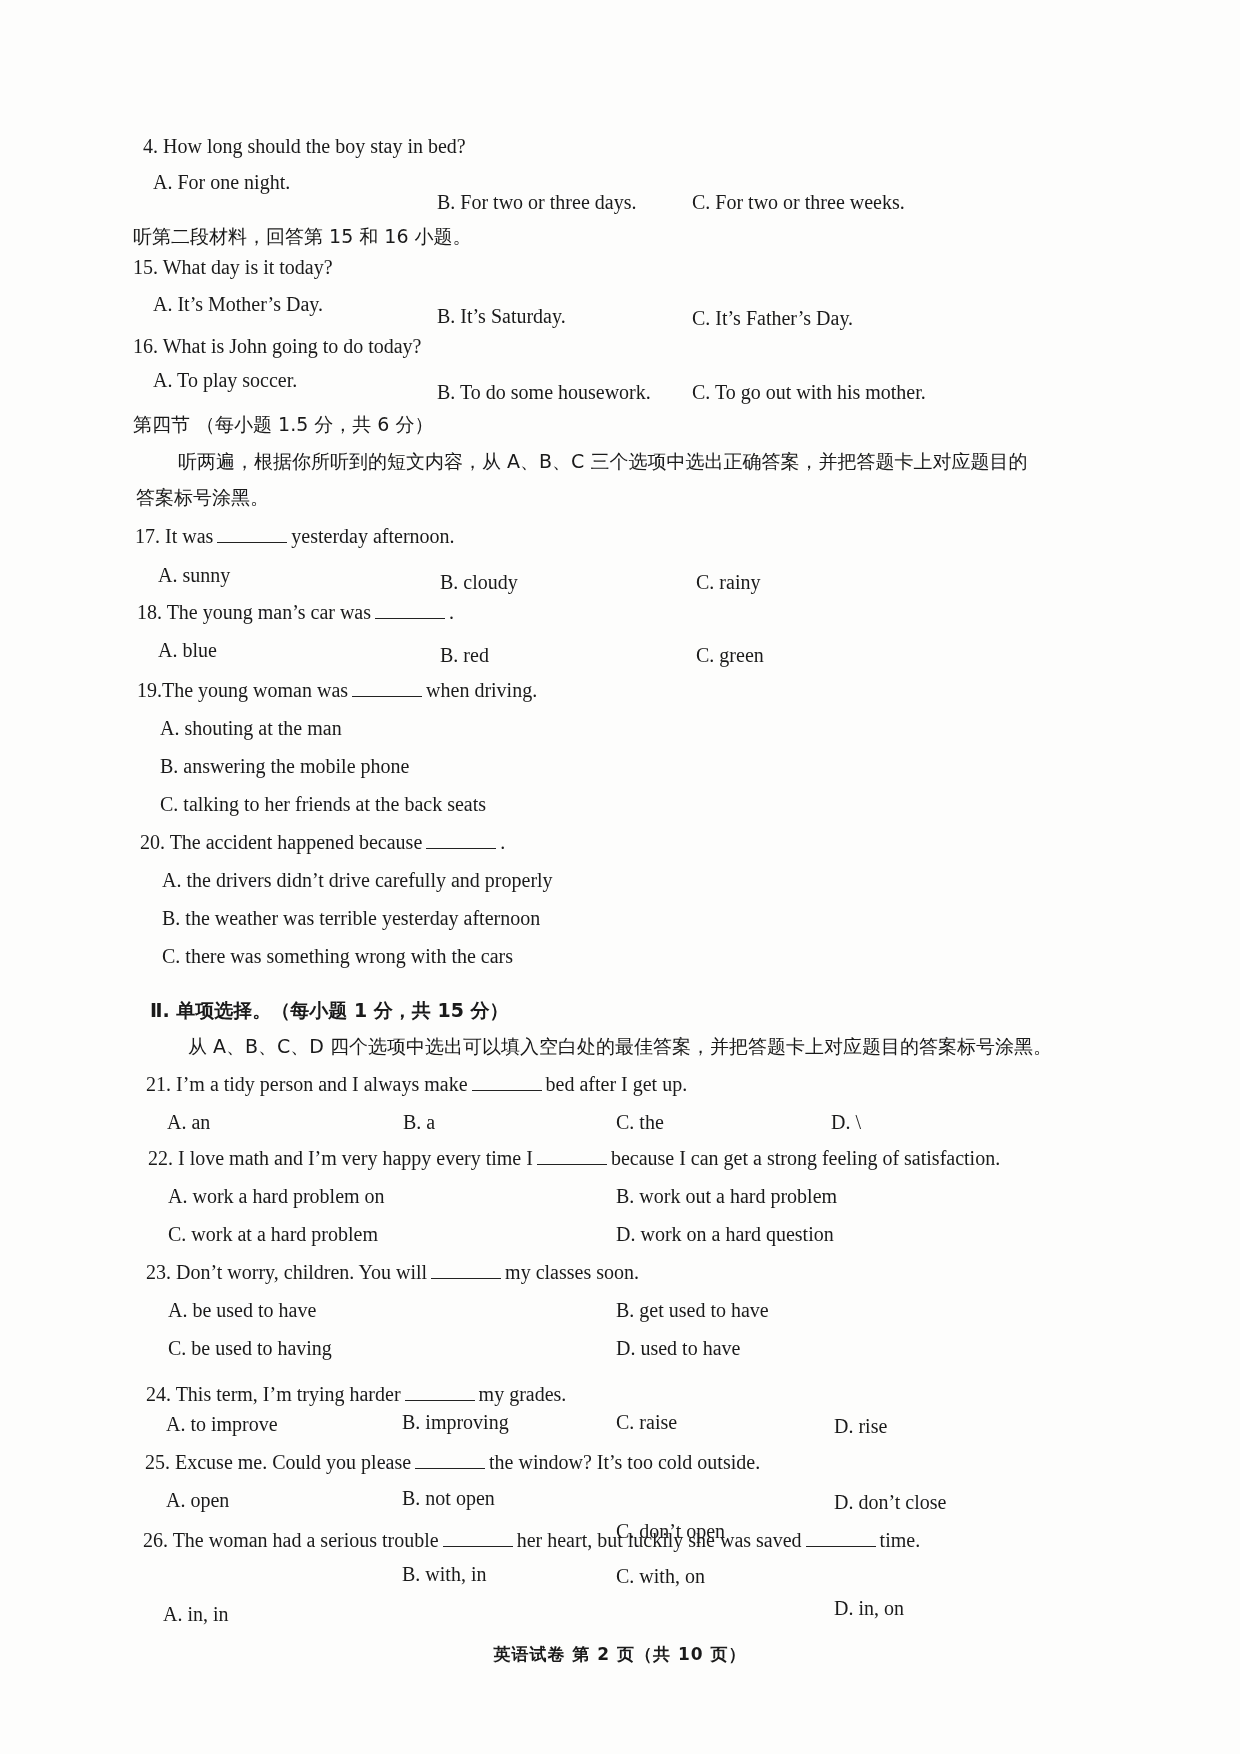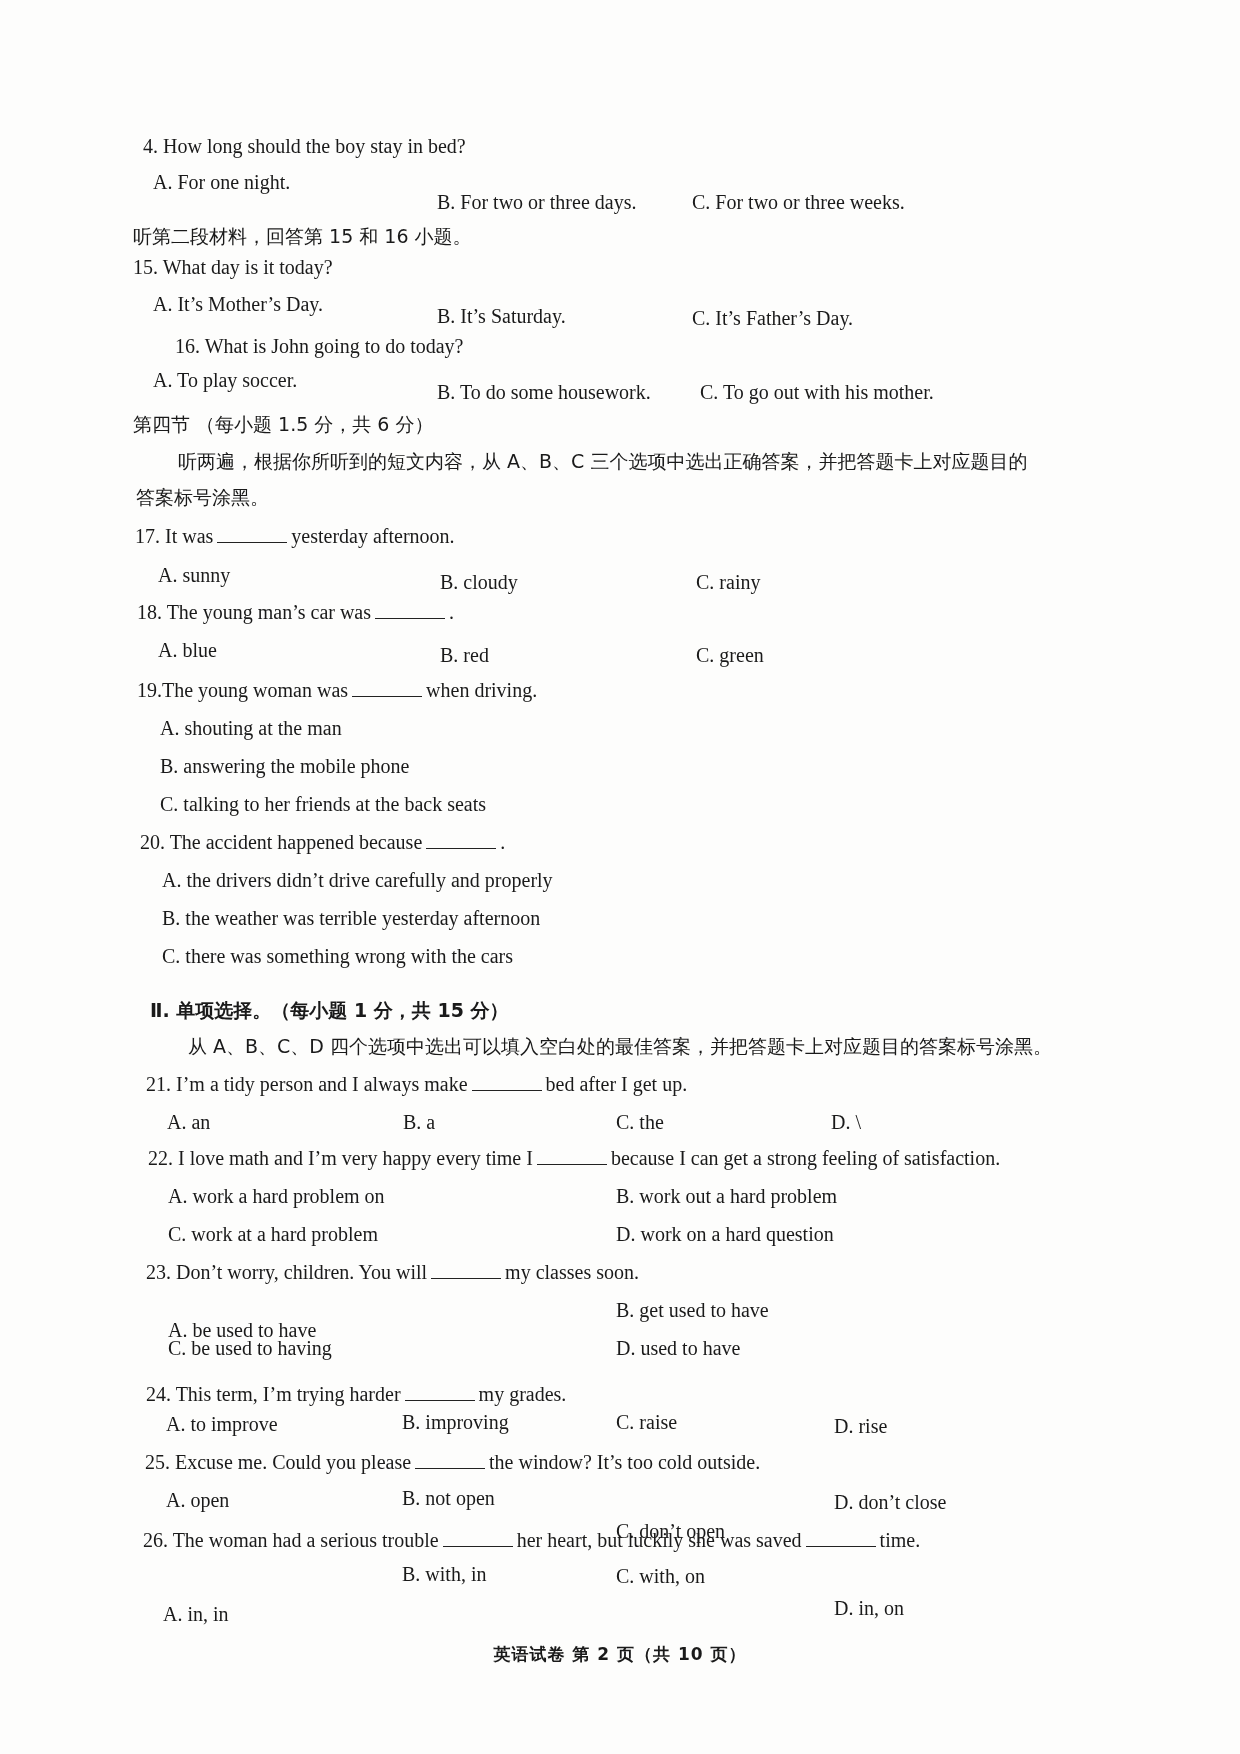--- a/index.html
+++ b/index.html
@@ -21,24 +21,24 @@
 <div class="ln" style="top:170px;left:153px;">A. For one night.</div>
 <div class="ln" style="top:190px;left:437px;">B. For two or three days.</div>
 <div class="ln" style="top:190px;left:692px;">C. For two or three weeks.</div>
 <div class="ln cn" style="top:224px;left:133px;">听第二段材料，回答第 15 和 16 小题。</div>
 
 <div class="ln" style="top:255px;left:133px;">15.  What day is it today?</div>
 <div class="ln" style="top:292px;left:153px;">A. It’s Mother’s Day.</div>
 <div class="ln" style="top:304px;left:437px;">B. It’s Saturday.</div>
 <div class="ln" style="top:306px;left:692px;">C. It’s Father’s Day.</div>
 
-<div class="ln" style="top:334px;left:133px;margin-left:42px;">16. What is John going to do today?</div>
+<div class="ln" style="top:334px;left:133px;">16. What is John going to do today?</div>
 <div class="ln" style="top:368px;left:153px;">A. To play soccer.</div>
 <div class="ln" style="top:380px;left:437px;">B. To do some housework.</div>
-<div class="ln" style="top:380px;left:692px;margin-left:8px;">C. To go out with his mother.</div>
+<div class="ln" style="top:380px;left:692px;">C. To go out with his mother.</div>
 
 <div class="ln cn" style="top:412px;left:133px;">第四节  （每小题 1.5 分，共 6 分）</div>
 <div class="ln cn" style="top:449px;left:178px;">听两遍，根据你所听到的短文内容，从 A、B、C 三个选项中选出正确答案，并把答题卡上对应题目的</div>
 <div class="ln cn" style="top:485px;left:136px;">答案标号涂黑。</div>
 
 <div class="ln" style="top:524px;left:135px;">
   <span>17. It was</span><span class="blank w1"></span><span>yesterday afternoon.</span>
 </div>
 <div class="ln" style="top:563px;left:158px;">A. sunny</div>
 <div class="ln" style="top:570px;left:440px;">B. cloudy</div>
@@ -80,21 +80,21 @@
   <span>22. I love math and I’m very happy every time I</span><span class="blank w1"></span><span>because I can get a strong feeling of satisfaction.</span>
 </div>
 <div class="ln" style="top:1184px;left:168px;">A. work a hard problem on</div>
 <div class="ln" style="top:1184px;left:616px;">B. work out a hard problem</div>
 <div class="ln" style="top:1222px;left:168px;">C. work at a hard problem</div>
 <div class="ln" style="top:1222px;left:616px;">D. work on a hard question</div>
 
 <div class="ln" style="top:1260px;left:146px;">
   <span>23. Don’t worry, children. You will</span><span class="blank w1"></span><span>my classes soon.</span>
 </div>
-<div class="ln" style="top:1298px;left:168px;margin-top:20px;">A. be used to have</div>
+<div class="ln" style="top:1298px;left:168px;">A. be used to have</div>
 <div class="ln" style="top:1298px;left:616px;">B. get used to have</div>
 <div class="ln" style="top:1336px;left:168px;">C. be used to having</div>
 <div class="ln" style="top:1336px;left:616px;">D. used to have</div>
 
 <div class="ln" style="top:1374px;left:146px;margin-top:8px;">
   <span>24. This term, I’m trying harder</span><span class="blank w1"></span><span>my grades.</span>
 </div>
 <div class="ln" style="top:1412px;left:166px;">A. to improve</div>
 <div class="ln" style="top:1410px;left:402px;">B. improving</div>
 <div class="ln" style="top:1410px;left:616px;">C. raise</div>

